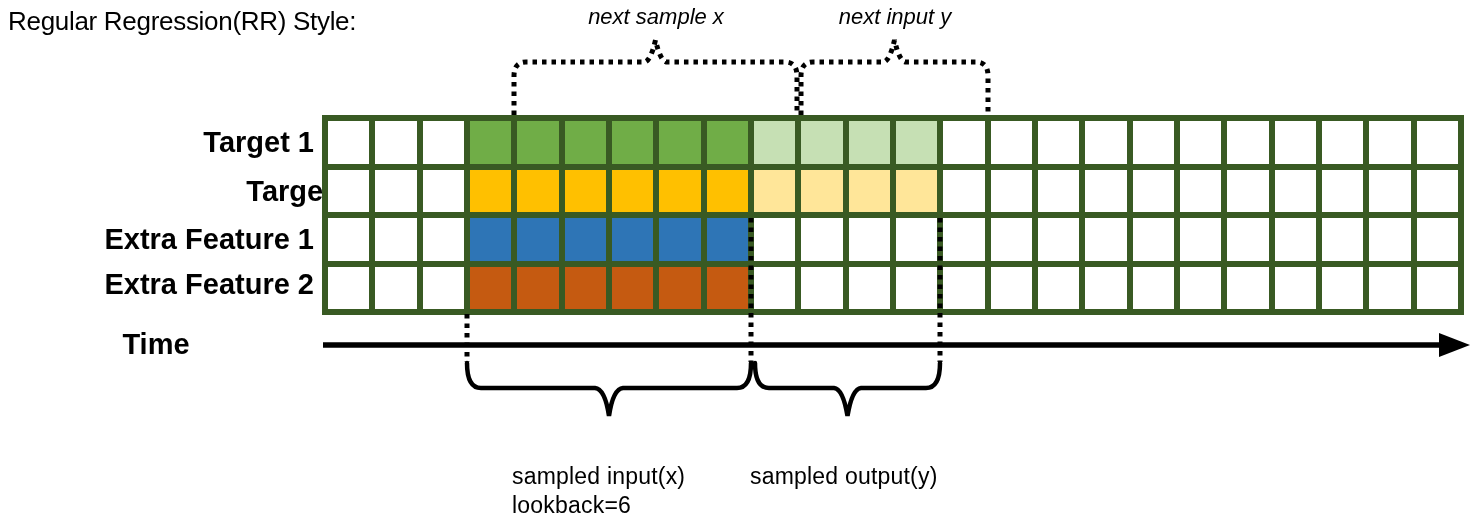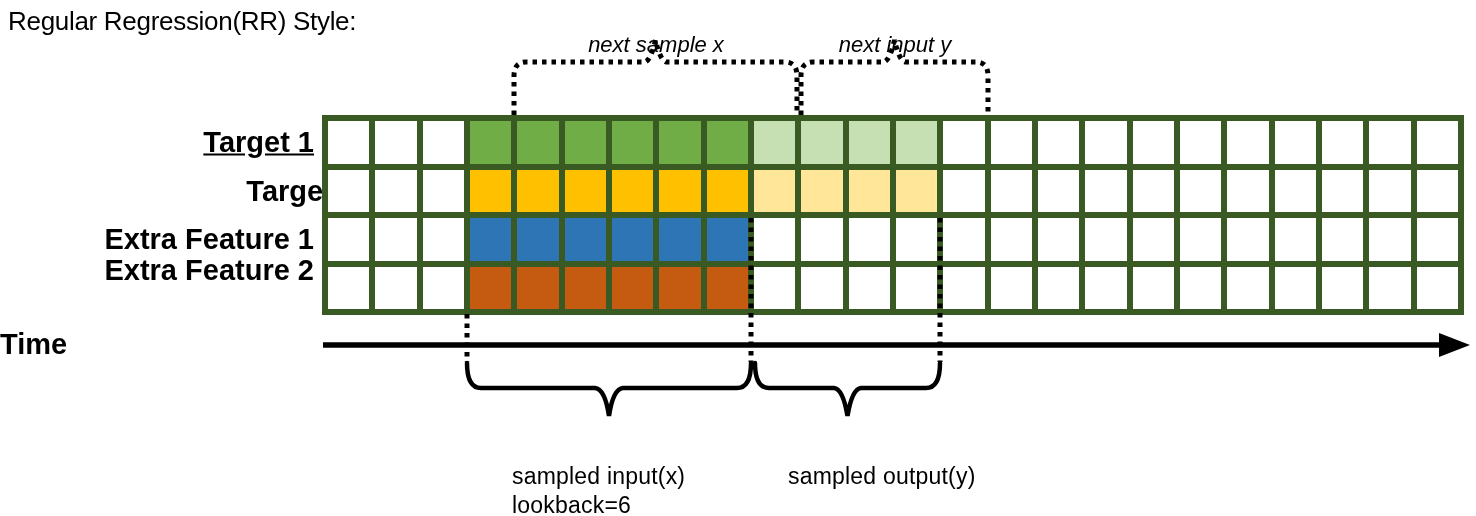--- a/index.html
+++ b/index.html
@@ -9,60 +9,59 @@
     overflow:hidden;
   }
   .abs{position:absolute;}
   #title{
     left:8px;top:6px;font-size:26px;font-weight:normal;letter-spacing:-0.3px;
     white-space:nowrap;
   }
   #next-x-label,#next-y-label{
     top:4px;font-size:22px;font-style:italic;white-space:nowrap;
     transform:translateX(-50%);
-    margin-top:28px;
   }
   #next-x-label{left:656px;}
   #next-y-label{left:895px;}
   #grid{
     left:322px;top:115px;width:1142px;height:200px;
     box-sizing:border-box;padding:6px;
     display:grid;grid-template-columns:repeat(24,1fr);grid-template-rows:repeat(4,1fr);
     gap:6px;
   }
   .cell{background:#ffffff;}
   .row-label{
     position:absolute;left:0;width:314px;text-align:right;
     font-size:29px;font-weight:bold;white-space:nowrap;
     transform:translateY(-50%);
   }
   #time-label{
-    left:0;width:312px;top:344px;text-align:left;
+    left:0;width:312px;top:344px;text-align:center;
     font-size:29px;font-weight:bold;transform:translateY(-50%);
   }
   .note-block{
     top:426px;font-size:23px;line-height:29px;white-space:nowrap;letter-spacing:0.2px;margin-top:36px;
   }
   #input-note{left:512px;}
-  #output-note{left:788px;}
+  #output-note{left:750px;}
   #overlay{left:0;top:0;width:1476px;height:516px;pointer-events:none;}
 </style>
 </head>
 <body>
 
 <div id="title" class="abs">Regular Regression(RR) Style:</div>
 <div id="next-x-label" class="abs">next sample x</div>
 <div id="next-y-label" class="abs">next input y</div>
 <div id="time-label" class="abs">Time</div>
 
 <div id="row-labels">
-    <div class="row-label" style="top: 142.25px; text-decoration: underline;">Target 1</div>
+    <div class="row-label" style="top: 142.25px;">Target 1</div>
     <div class="row-label" style="top: 190.75px; margin-left: 43px;">Target 2</div>
     <div class="row-label" style="top: 239.25px;">Extra Feature 1</div>
-    <div class="row-label" style="top: 270px;">Extra Feature 2</div>
+    <div class="row-label" style="top: 284px;">Extra Feature 2</div>
   </div>
 
 <div id="grid" class="abs" style="background: rgb(57, 90, 35);">
     <div class="cell"></div>
     <div class="cell"></div>
     <div class="cell"></div>
     <div class="cell" style="background: rgb(112, 173, 71);"></div>
     <div class="cell" style="background: rgb(112, 173, 71);"></div>
     <div class="cell" style="background: rgb(112, 173, 71);"></div>
     <div class="cell" style="background: rgb(112, 173, 71);"></div>

